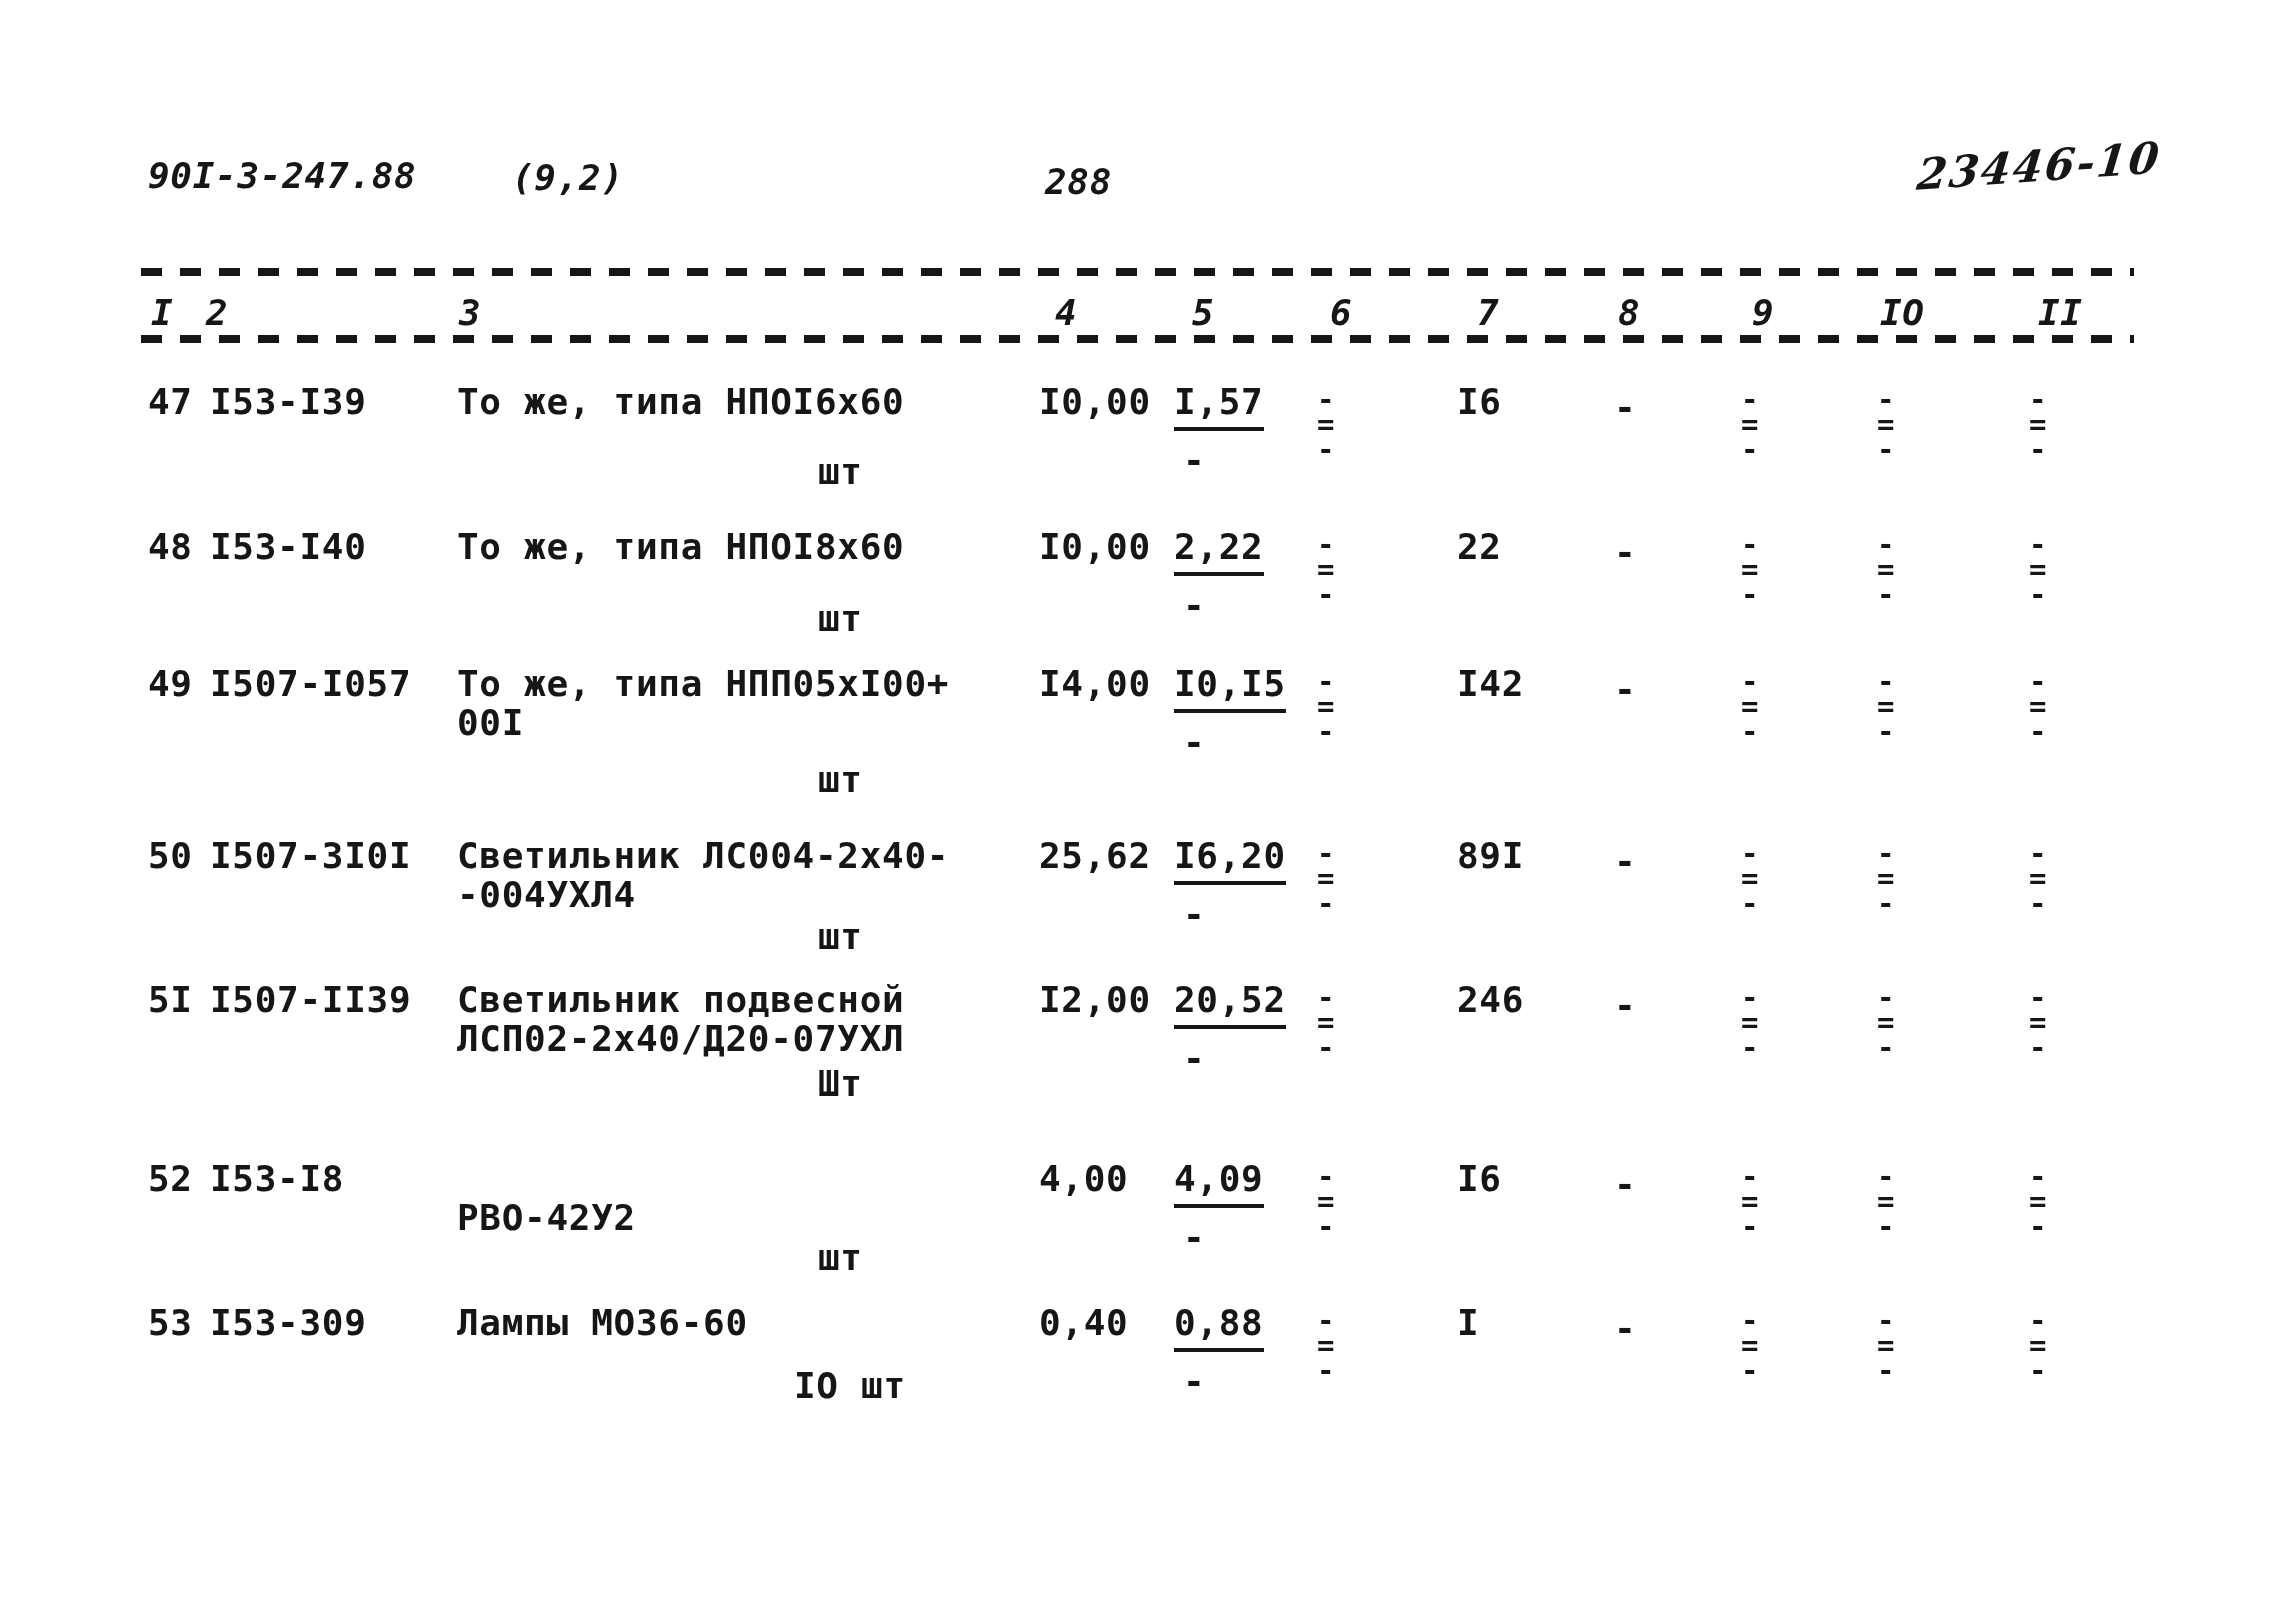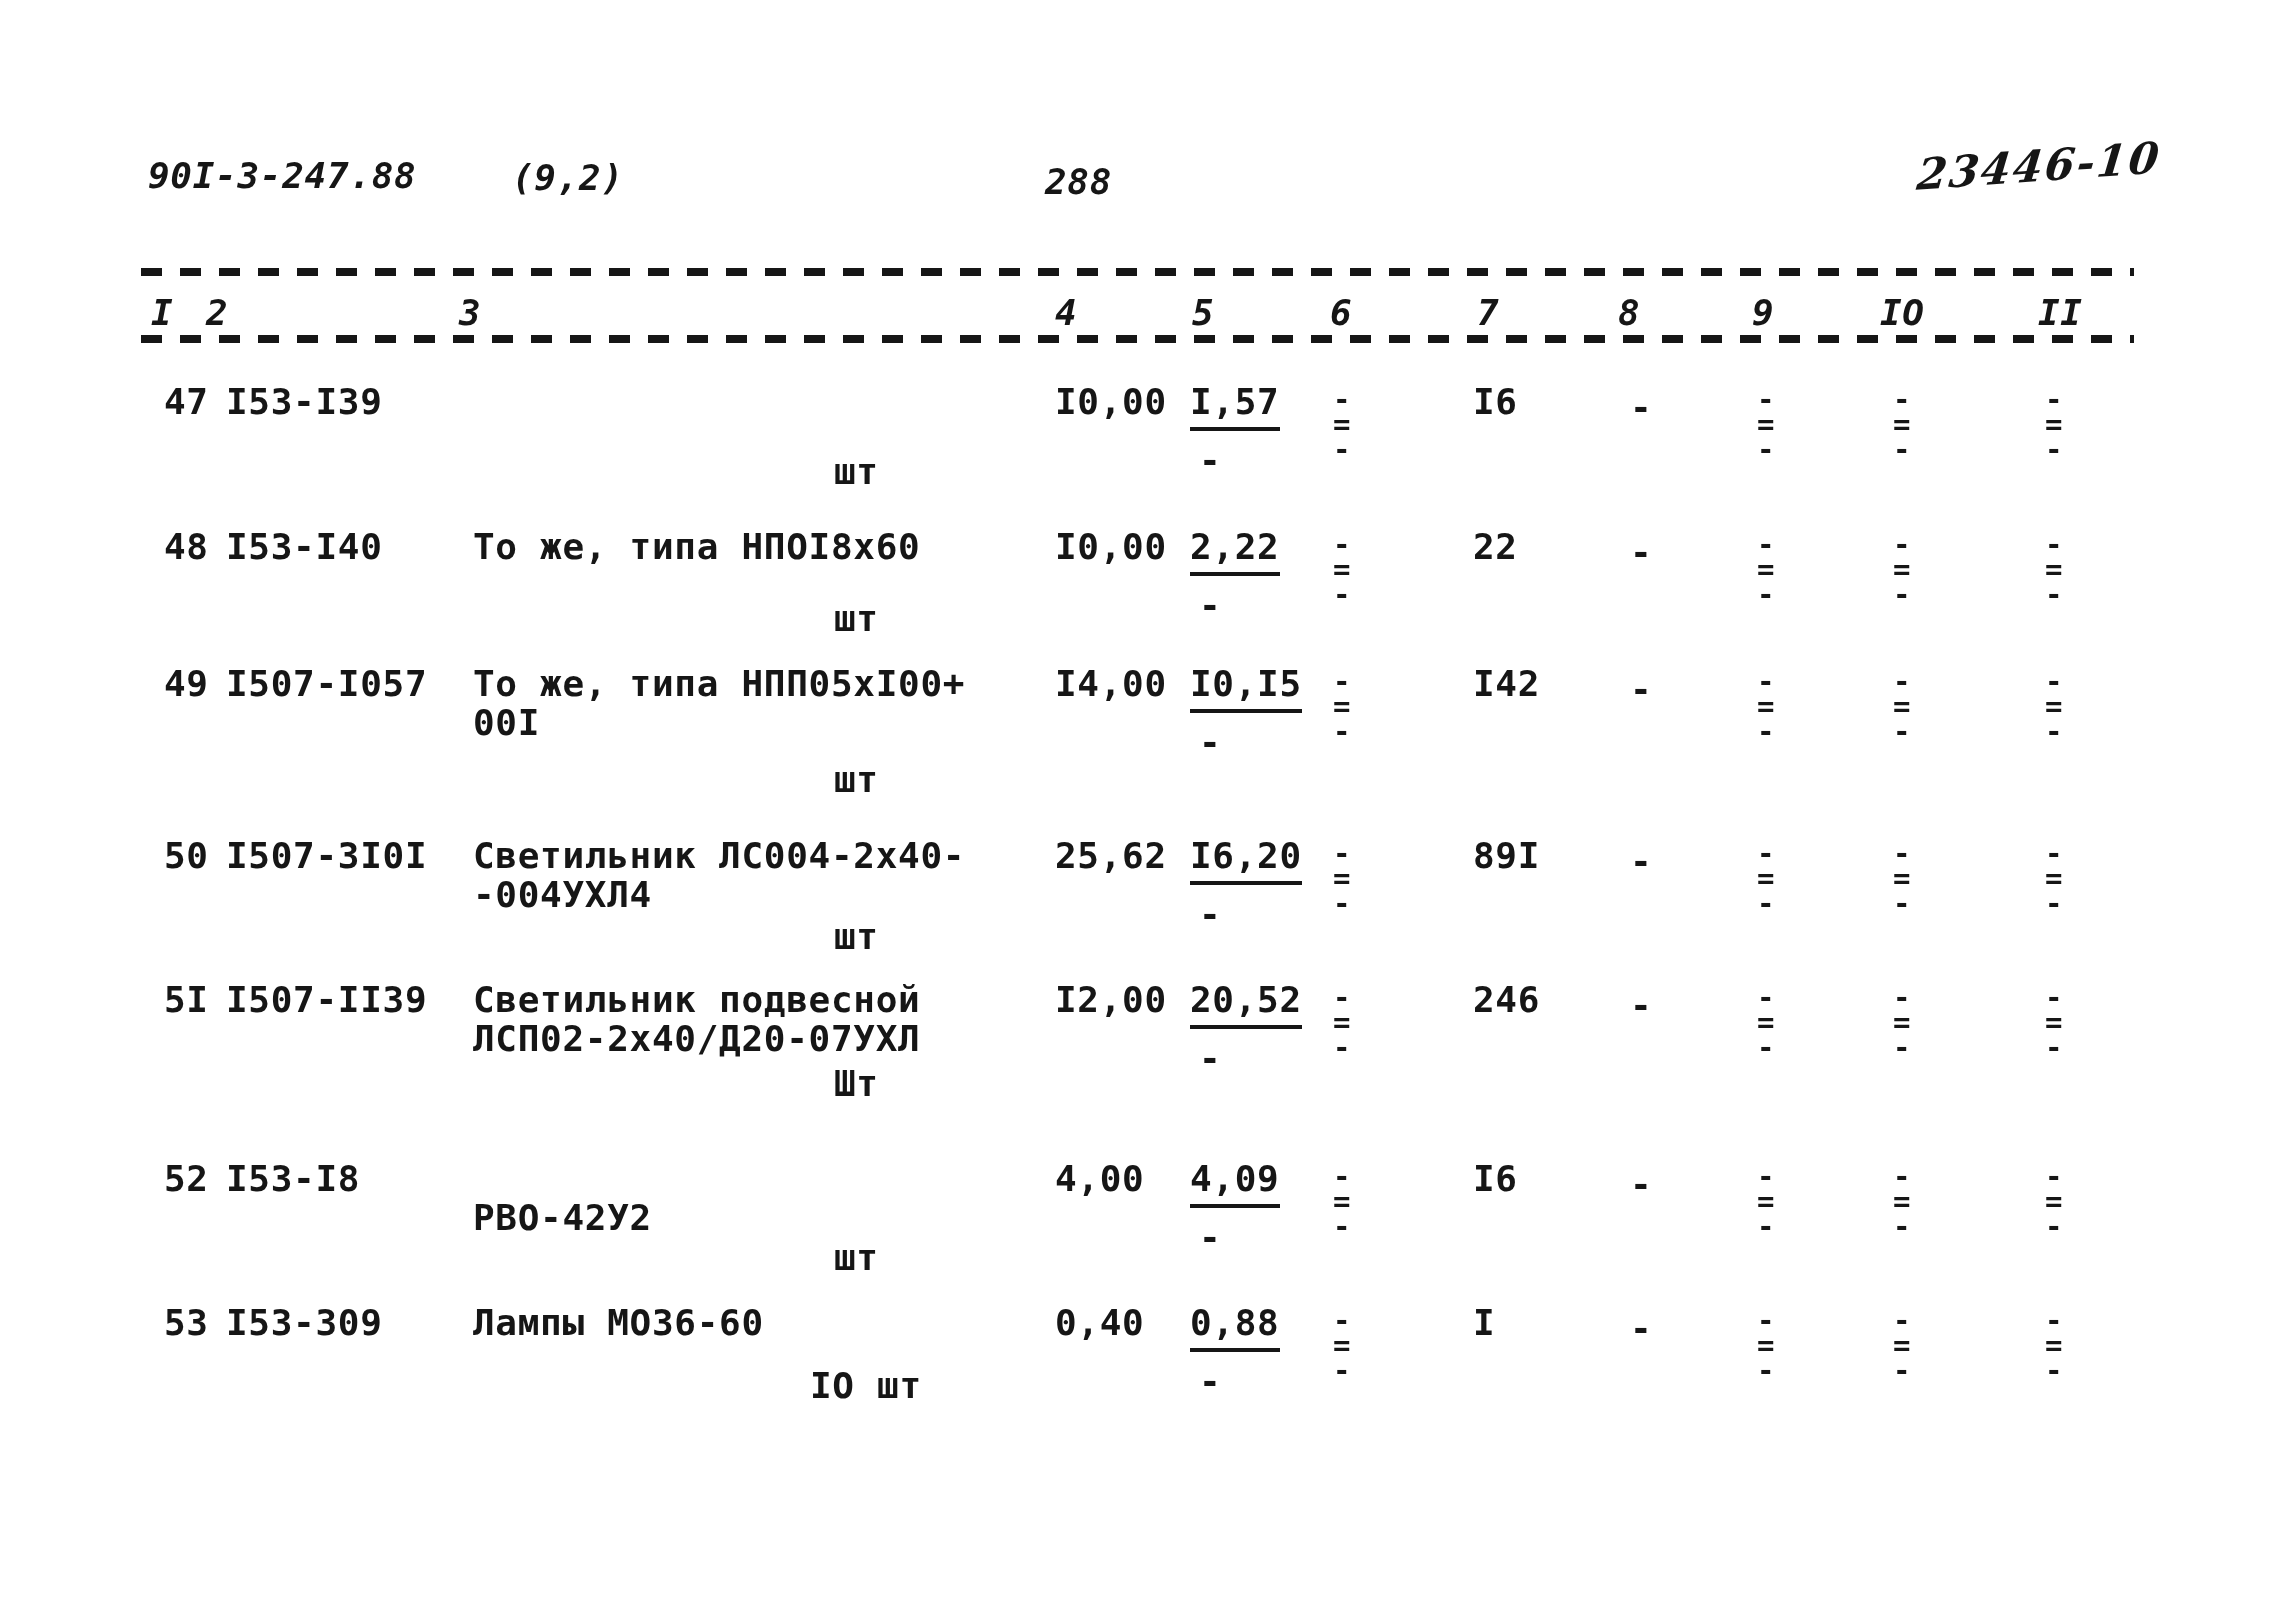--- a/index.html
+++ b/index.html
@@ -14,21 +14,21 @@
   .handwritten{
     font-family:"DejaVu Serif","Liberation Serif",serif;
     font-style:italic;font-weight:700;font-size:43px;letter-spacing:2.1px;
     transform:rotate(-4deg) skewX(-10deg);
   }
   .dash-line{
     position:absolute;left:141px;width:1993px;height:7.6px;
     background:repeating-linear-gradient(90deg,#161616 0 20.6px,transparent 20.6px 39px);
   }
   .hcol{position:absolute;top:0;}
-  .row{position:absolute;left:16px;width:2215px;height:158px;}
+  .row{position:absolute;left:0;width:2215px;height:158px;}
   .c{position:absolute;top:0;}
   .num{left:148px;}
   .code{left:210px;text-align:right;}
   .desc1{left:457px;}
   .desc2{left:457px;top:39px;}
   .unit{left:818px;}
   .qty{left:1039px;}
   .price{left:1174px;}
   .pv{display:inline-block;border-bottom:4.8px solid #161616;padding-bottom:5px;}
   .pd{position:absolute;left:1183px;top:59px;}
@@ -73,20 +73,21 @@
   <span class="hcol t" style="left:1618px">8</span>
   <span class="hcol t" style="left:1752px">9</span>
   <span class="hcol t" style="left:1880px">IO</span>
   <span class="hcol t" style="left:2038px">II</span>
 </div>
 <div class="dash-line" style="top:335px"></div>
 
 <div class="row" style="top:381px">
   <span class="c t num">47</span>
   <span class="c t code">I53-I39</span>
+  <span class="c t desc1">То же, типа НПОI6х60</span>
   <span class="c t unit" style="top:70px">шт</span>
   <span class="c t qty">I0,00</span>
   <span class="c t price"><span class="pv">I,57</span></span>
   <span class="c t pd">-</span>
   <span class="c ditto c6">-
 =
 -</span>
   <span class="c t c7">I6</span>
   <span class="c t c8">-</span>
   <span class="c ditto c9">-

